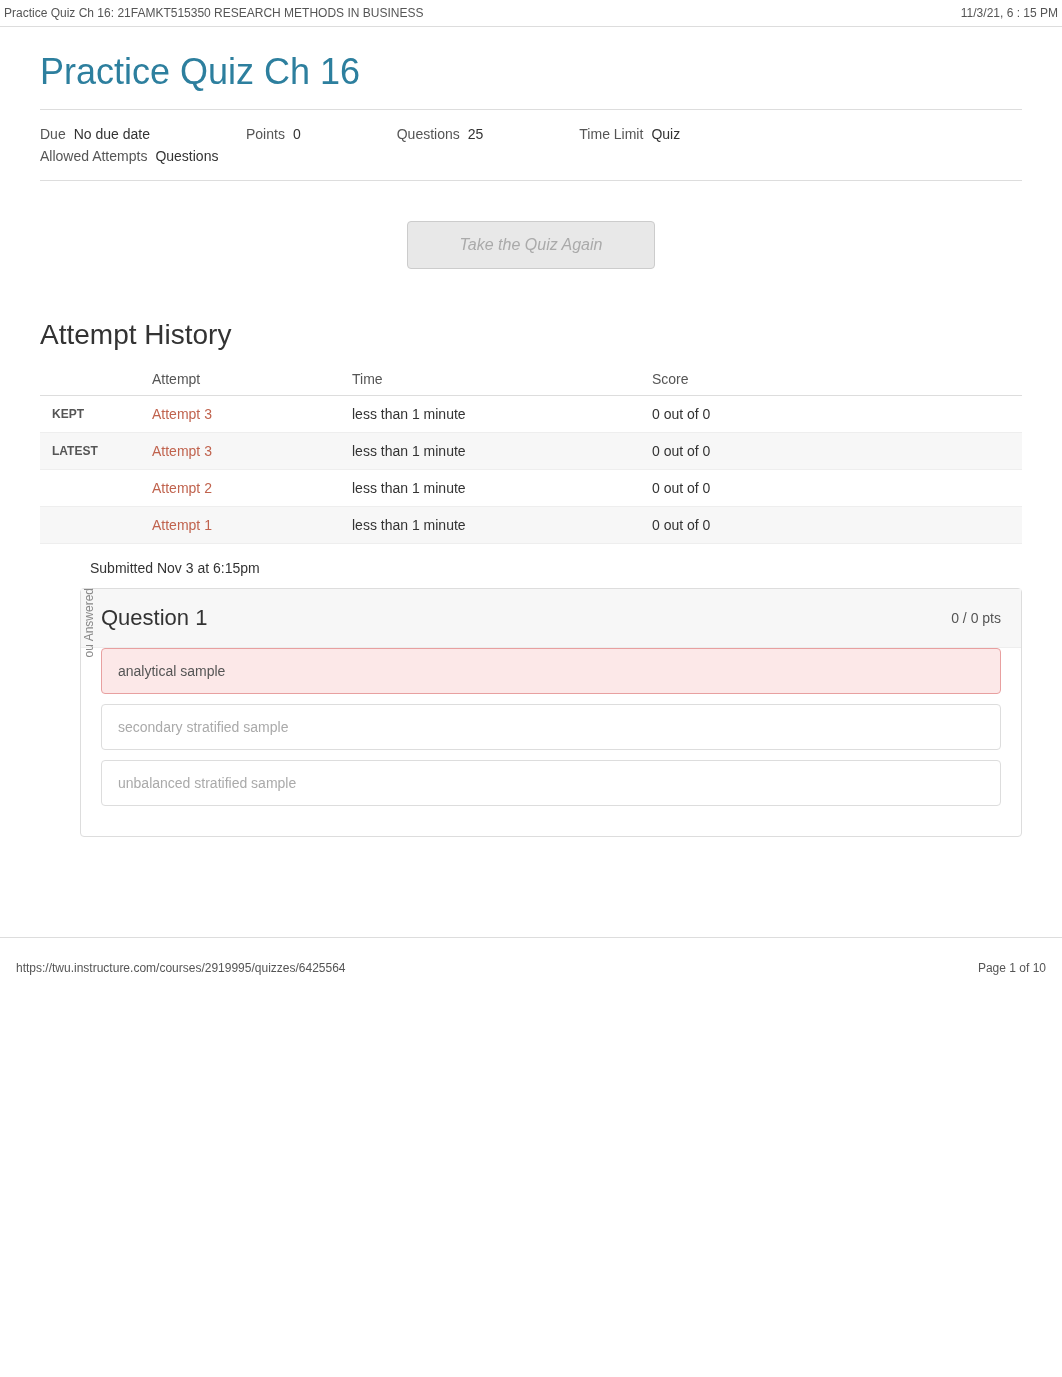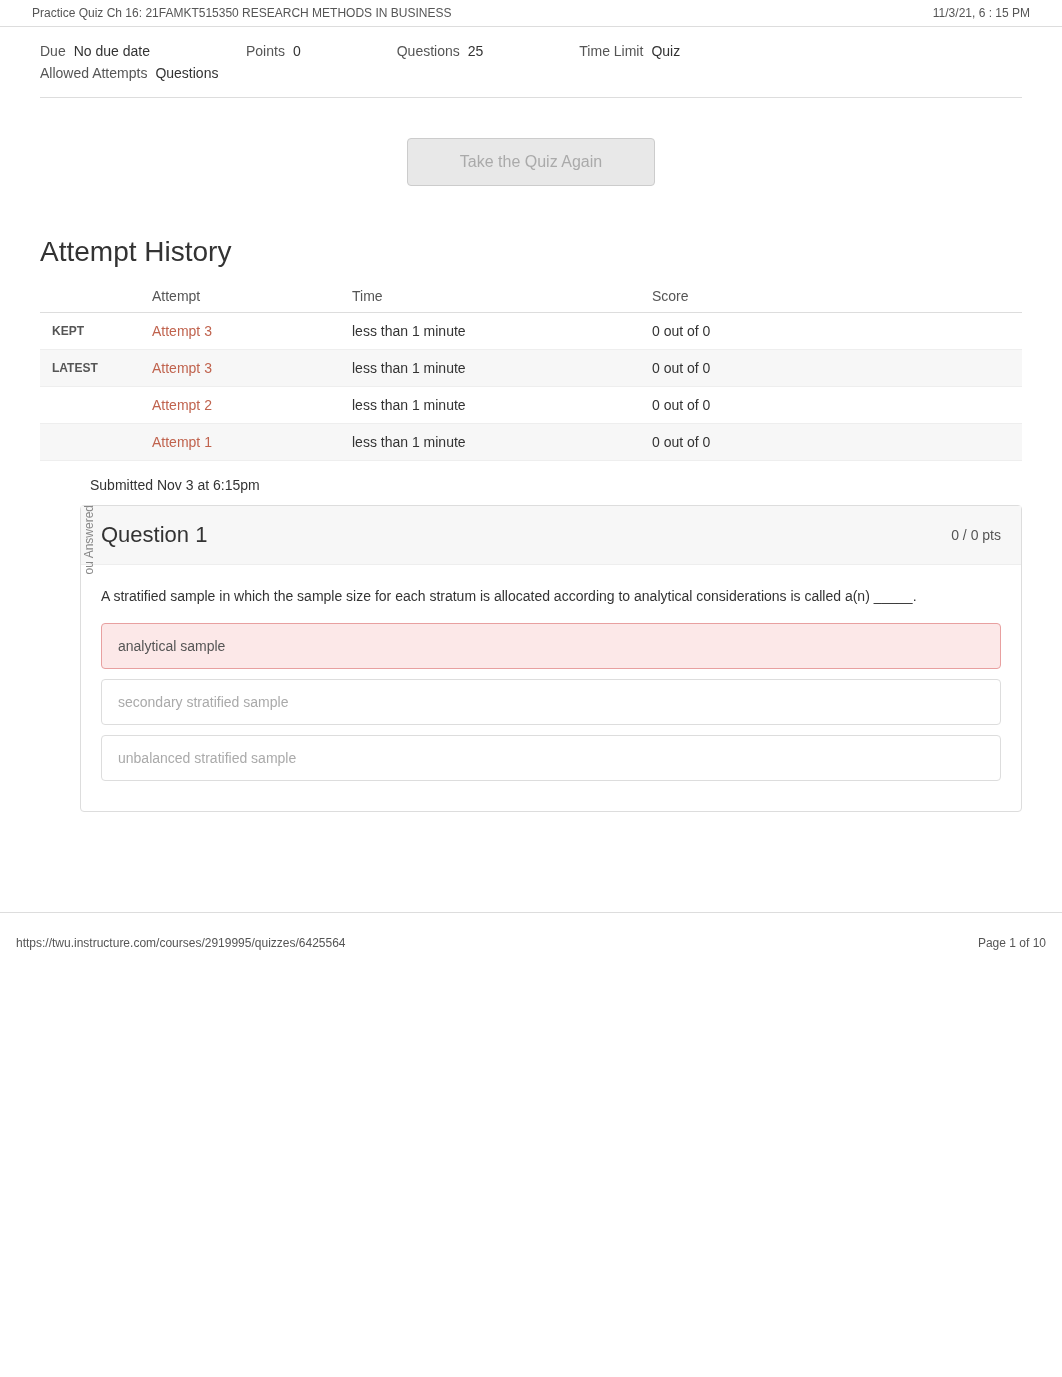--- a/index.html
+++ b/index.html
@@ -9,21 +9,21 @@
       color: #333;
       background: #fff;
       width: 1062px;
     }
 
     
     .top-bar {
       display: flex;
       justify-content: space-between;
       align-items: flex-end;
-      padding: 6px 32px;
+      padding: 6px 4px;
       font-size: 12px;
       color: #555;
       border-bottom: 1px solid #ddd;
       background: #fff;
     }
 
     
     .main-content {
       padding: 0 40px 40px 40px;
     }
@@ -75,20 +75,21 @@
     .take-quiz-btn {
       background: #e8e8e8;
       color: #aaa;
       border: 1px solid #ccc;
       border-radius: 4px;
       padding: 14px 40px;
       font-size: 16px;
       cursor: not-allowed;
       width: 248px;
       text-align: center;
+      font-style: italic;
     }
 
     
     .section-title {
       font-size: 28px;
       font-weight: 300;
       color: #333;
       padding: 20px 0 12px 0;
     }
 
@@ -211,20 +212,21 @@
 </head>
 <body>
 
 <div class="top-bar">
   <span>Practice Quiz Ch 16: 21FAMKT515350 RESEARCH METHODS IN BUSINESS</span>
   <span>11/3/21, 6 : 15 PM</span>
 </div>
 
 <div class="main-content">
 
+  <h1 class="page-title">Practice Quiz Ch 16</h1>
 
   <div class="quiz-meta">
     <div class="quiz-meta-row">
       <div class="meta-item">
         <span class="meta-label">Due</span>
         <span class="meta-value">No due date</span>
       </div>
       <div class="meta-item" style="margin-left:80px;">
         <span class="meta-label">Points</span>
         <span class="meta-value">0</span>
@@ -291,21 +293,20 @@
 
   <div class="submitted-line">Submitted Nov 3 at 6:15pm</div>
 
   <div class="question-section">
     <span class="you-answered-label">ou Answered</span>
     <div class="question-card">
       <div class="question-header">
         <span class="question-number">Question 1</span>
         <span class="question-pts">0 / 0 pts</span>
       </div>
-      <div class="question-body">A stratified sample in which the sample size for each stratum is allocated according to analytical considerations is called a(n) _____.</div>
       <div class="answer-options" id="answer-options-container">
       <div class="answer-option selected-wrong">analytical sample</div>
           <div class="answer-option unselected">secondary stratified sample</div>
           <div class="answer-option unselected">unbalanced stratified sample</div>
         </div>
     </div>
   </div>
 
 </div>
 

